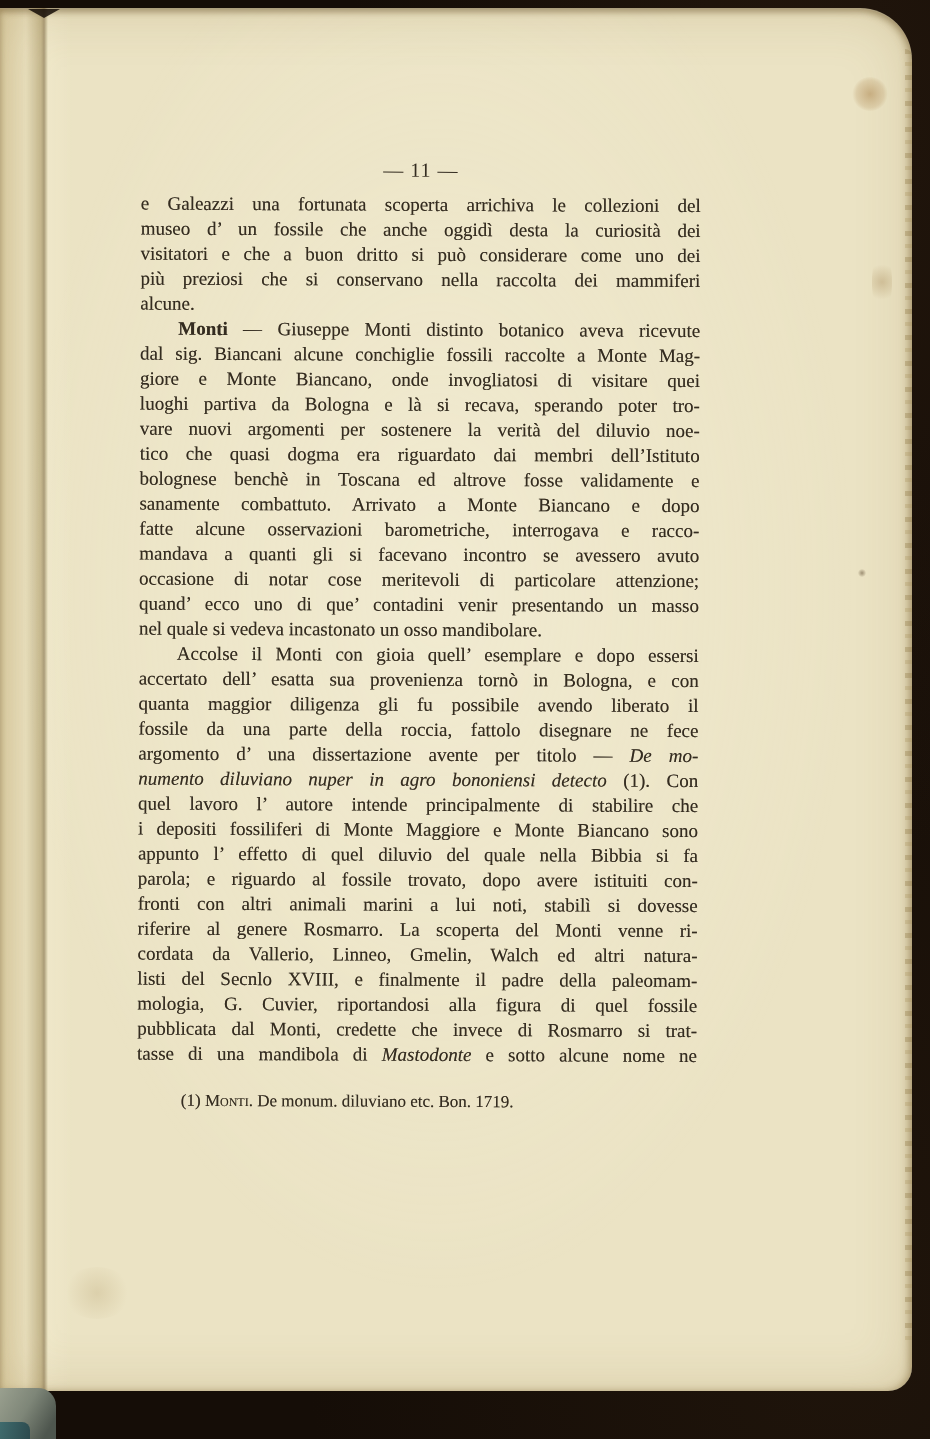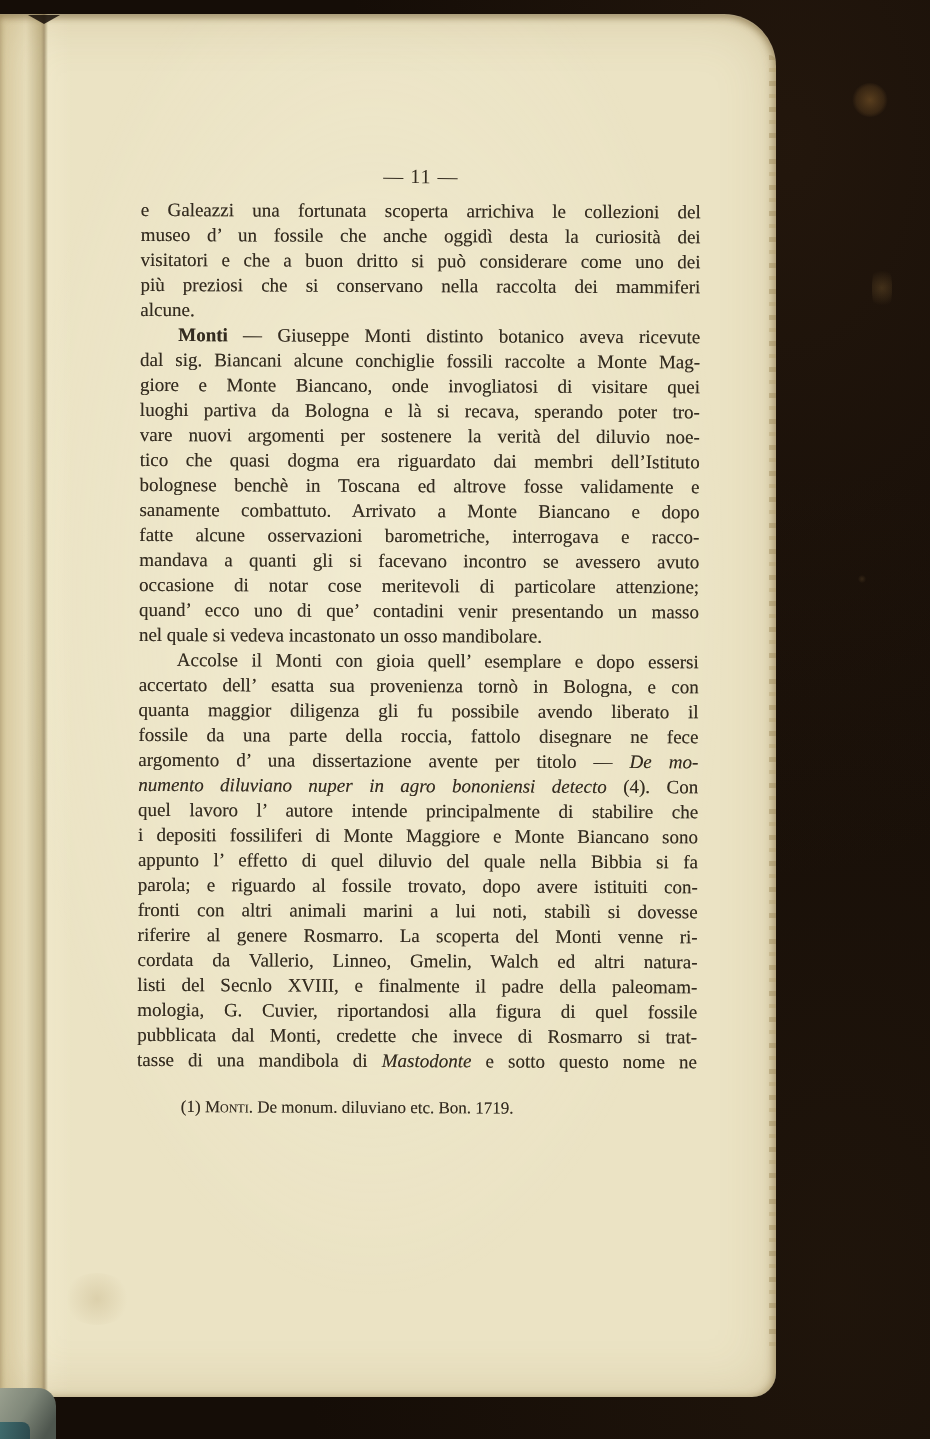--- a/index.html
+++ b/index.html
@@ -5,21 +5,21 @@
   html,body{margin:0;padding:0;background:#0d0805;}
   .screen{
     position:relative;width:930px;height:1439px;overflow:hidden;
     background:
       radial-gradient(ellipse at 85% 10%, rgba(60,40,22,.35), rgba(0,0,0,0) 40%),
       radial-gradient(ellipse at 90% 90%, rgba(55,38,20,.3), rgba(0,0,0,0) 45%),
       #150d07;
     font-family:"Liberation Serif", serif;
   }
   .page{
-    position:absolute;left:0;top:14px;width:776px;height:1382px;
+    position:absolute;left:0;top:8px;width:912px;height:1382px;
     background:
       radial-gradient(ellipse at 48% 42%, rgba(255,252,238,.30), rgba(0,0,0,0) 62%),
       linear-gradient(90deg,
         rgba(205,185,130,.40) 0px,
         rgba(225,210,165,.18) 26px,
         rgba(160,140,88,.50) 41px,
         rgba(118,98,58,.55) 44px,
         rgba(240,233,202,.85) 48px,
         rgba(0,0,0,0) 72px),
       #ebe3c4;
@@ -111,32 +111,32 @@
           <div class="line"><span>fatte alcune osservazioni barometriche, interrogava e racco-</span></div>
           <div class="line"><span>mandava a quanti gli si facevano incontro se avessero avuto</span></div>
           <div class="line"><span>occasione di notar cose meritevoli di particolare attenzione;</span></div>
           <div class="line"><span>quand’ ecco uno di que’ contadini venir presentando un masso</span></div>
           <div class="line noj"><span>nel quale si vedeva incastonato un osso mandibolare.</span></div>
           <div class="line ind"><span>Accolse il Monti con gioia quell’ esemplare e dopo essersi</span></div>
           <div class="line"><span>accertato dell’ esatta sua provenienza tornò in Bologna, e con</span></div>
           <div class="line"><span>quanta maggior diligenza gli fu possibile avendo liberato il</span></div>
           <div class="line"><span>fossile da una parte della roccia, fattolo disegnare ne fece</span></div>
           <div class="line"><span>argomento d’ una dissertazione avente per titolo — </span><span class="i">De mo-</span></div>
-          <div class="line"><span class="i">numento diluviano nuper in agro bononiensi detecto</span><span> (4). Con</span></div>
+          <div class="line"><span class="i">numento diluviano nuper in agro bononiensi detecto</span><span> (1). Con</span></div>
           <div class="line"><span>quel lavoro l’ autore intende principalmente di stabilire che</span></div>
           <div class="line"><span>i depositi fossiliferi di Monte Maggiore e Monte Biancano sono</span></div>
           <div class="line"><span>appunto l’ effetto di quel diluvio del quale nella Bibbia si fa</span></div>
           <div class="line"><span>parola; e riguardo al fossile trovato, dopo avere istituiti con-</span></div>
           <div class="line"><span>fronti con altri animali marini a lui noti, stabilì si dovesse</span></div>
           <div class="line"><span>riferire al genere Rosmarro. La scoperta del Monti venne ri-</span></div>
           <div class="line"><span>cordata da Vallerio, Linneo, Gmelin, Walch ed altri natura-</span></div>
           <div class="line"><span>listi del Secnlo XVIII, e finalmente il padre della paleomam-</span></div>
           <div class="line"><span>mologia, G. Cuvier, riportandosi alla figura di quel fossile</span></div>
           <div class="line"><span>pubblicata dal Monti, credette che invece di Rosmarro si trat-</span></div>
-          <div class="line"><span>tasse di una mandibola di </span><span class="i">Mastodonte</span><span> e sotto questo nome ne</span></div>
+          <div class="line"><span>tasse di una mandibola di </span><span class="i">Mastodonte</span><span> e sotto alcune nome ne</span></div>
         </div>
       <div class="footnote">
         <div class="footnote-inner" id="footnote-inner"><span>(1) </span><span class="sc">Monti</span><span>. De monum. diluviano etc. Bon. 1719.</span></div>
       </div>
     </div>
   </div>
   <div class="debris-gray"></div>
   <div class="debris-teal"></div>
 </div>
 

